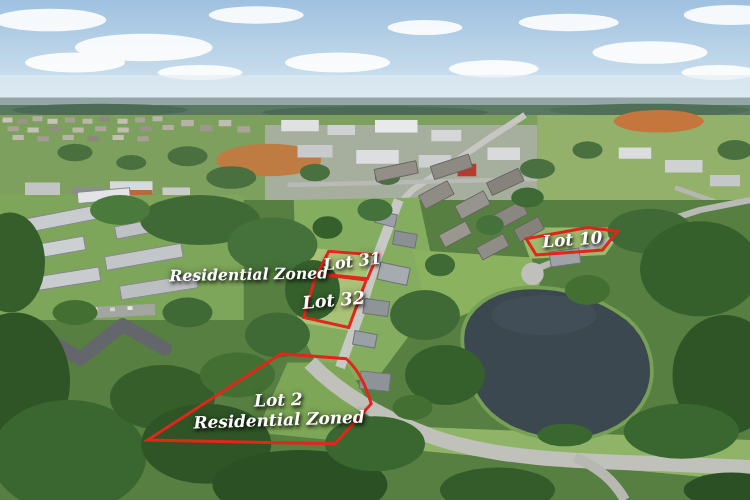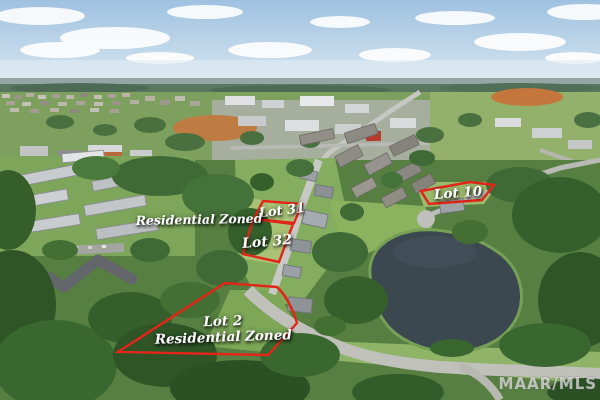--- a/index.html
+++ b/index.html
@@ -266,14 +266,13 @@
 
   <div class="label lbl-lot31">Lot 31</div>
   <div class="label lbl-lot32">Lot 32</div>
   <div class="label lbl-lot10">Lot 10</div>
   <div class="label lbl-zone-left">Residential Zoned</div>
   <div class="label lbl-lot2">
     <div>Lot 2</div>
     <div>Residential Zoned</div>
   </div>
 
-  <div class="watermark">MAAR/MLS</div>
 </div>
 
 </body></html>

